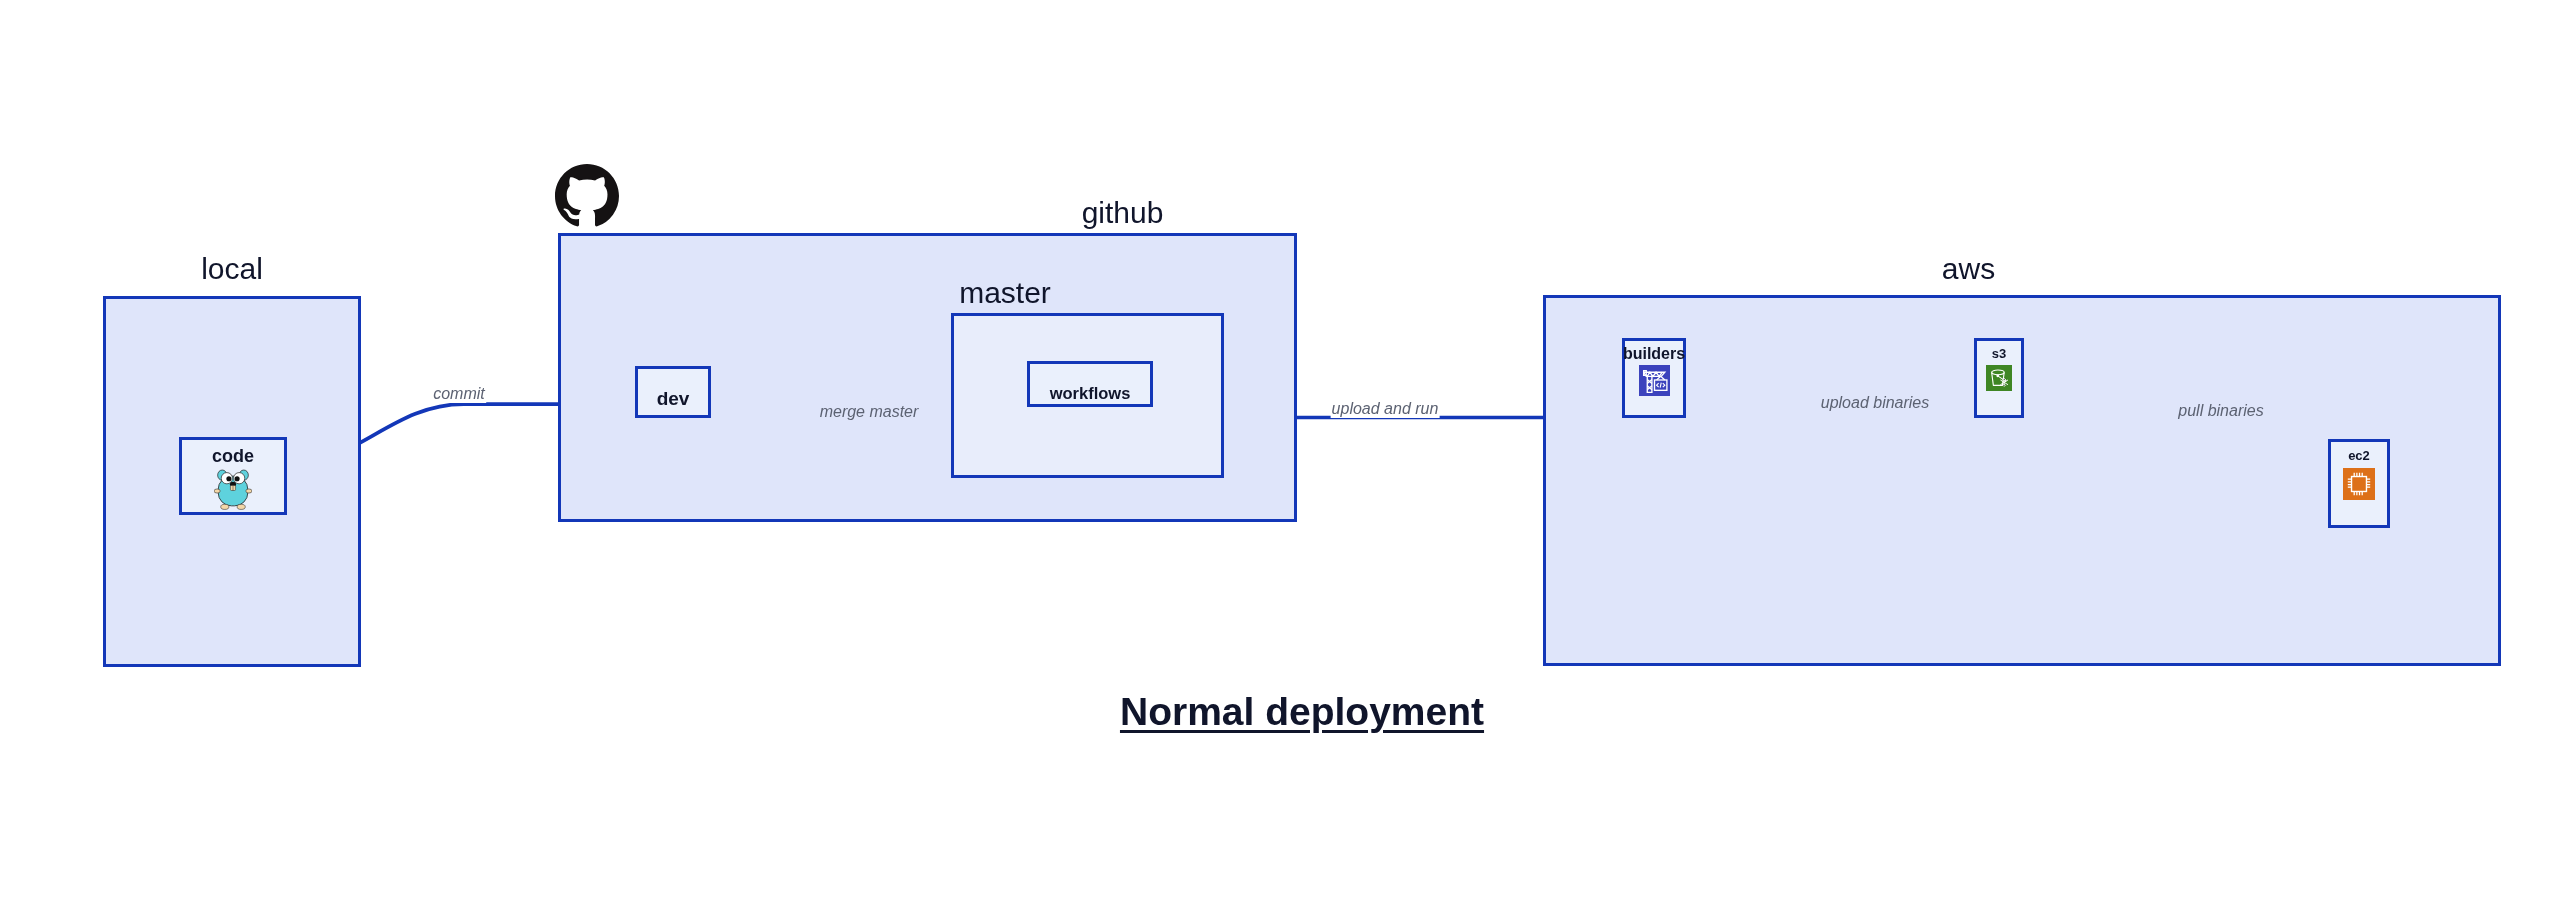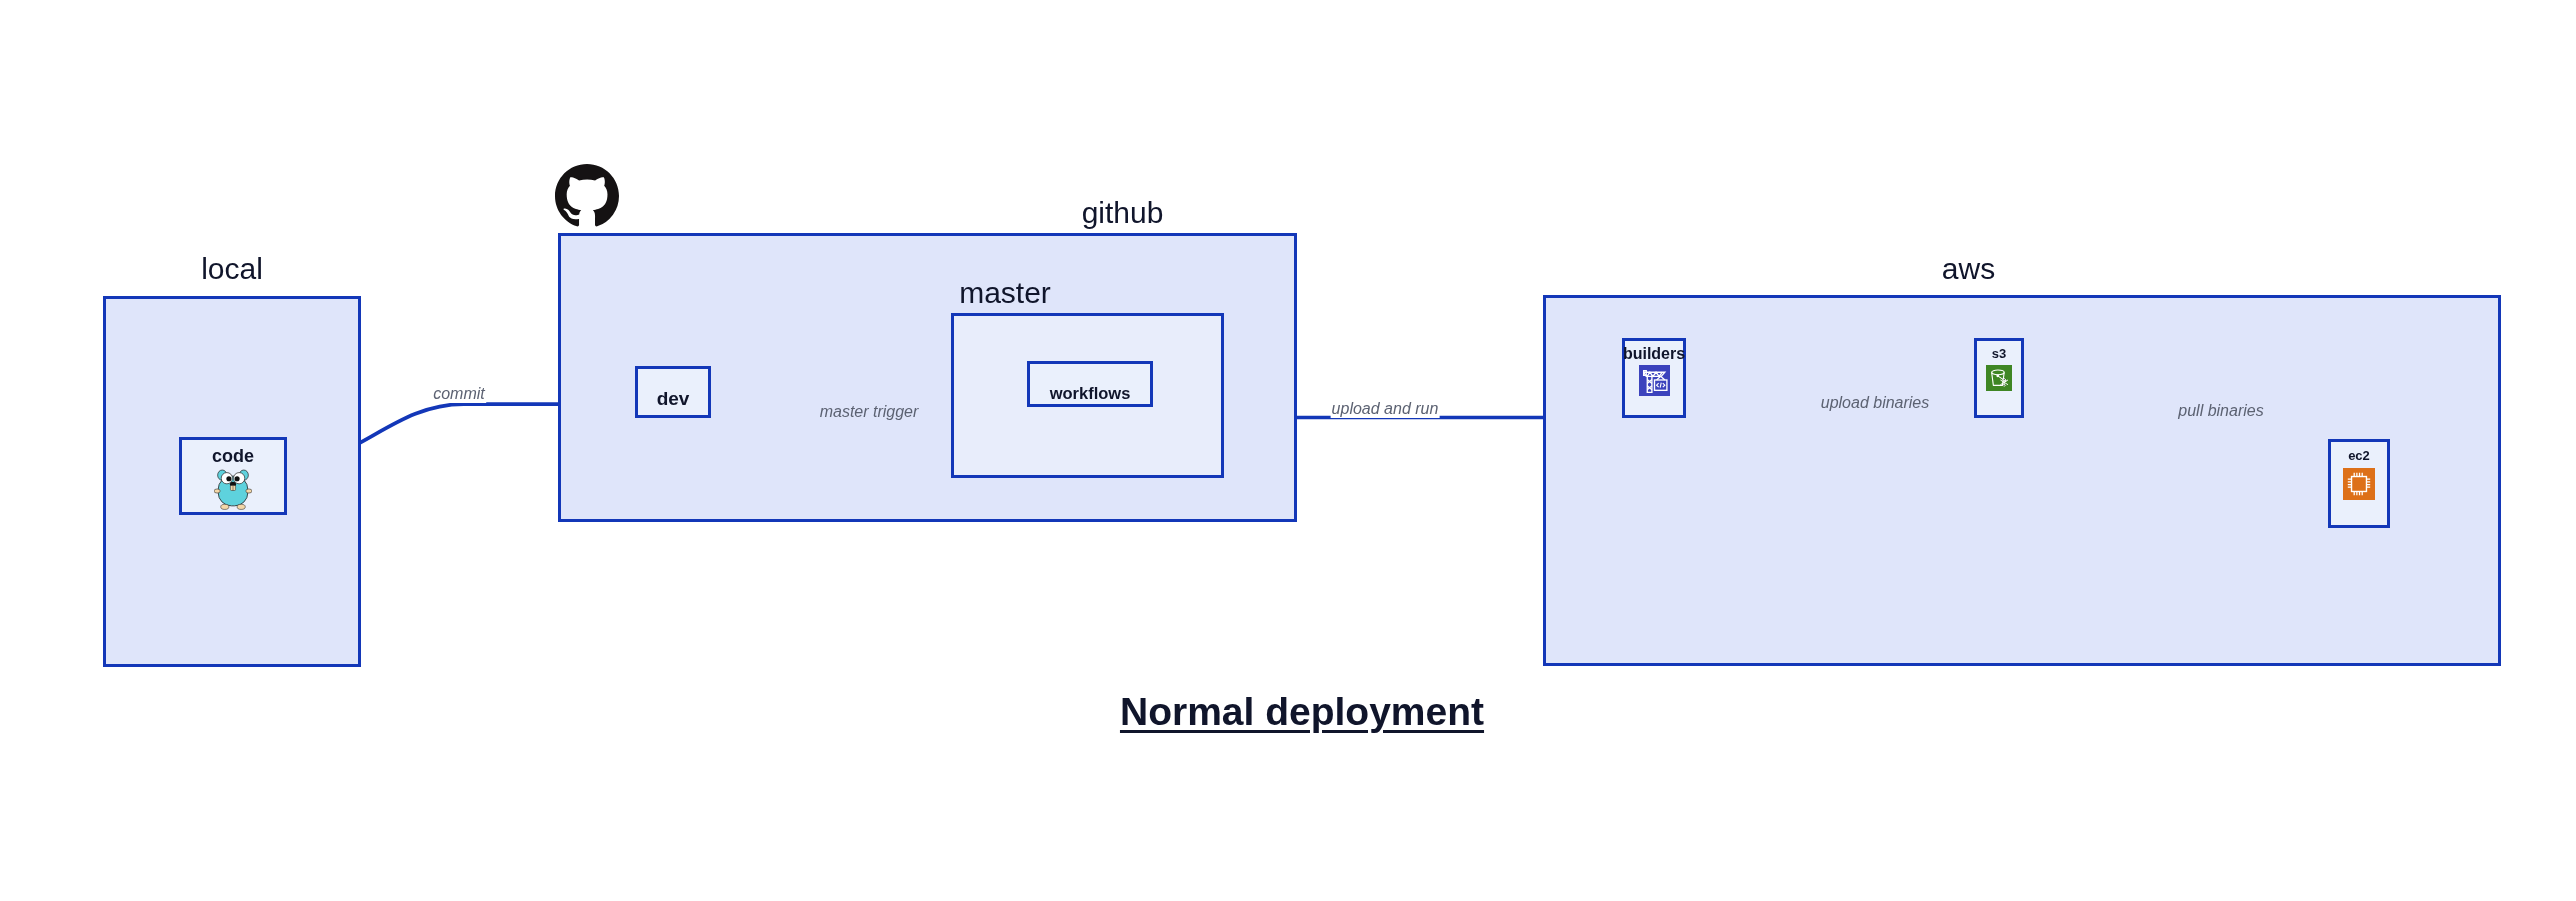--- a/index.html
+++ b/index.html
@@ -245,21 +245,21 @@
         <path d="M 16 21 L 9 21 M 16 26 L 9 26 M 16 31 L 9 31 M 16 36 L 9 36"></path>
 
         <path d="M 44 21 L 51 21 M 44 26 L 51 26 M 44 31 L 51 31 M 44 36 L 51 36"></path>
       </g>
     </svg>
   </span>
 </div>
 
 <div class="edge-label on-white" style="left:459px; top:394px; font-size:16px;">commit</div>
 
-<div class="edge-label on-light" style="left:869px; top:412px; font-size:16px;">master trigger</div>
+<div class="edge-label on-light" style="left:869px; top:412px; font-size:16px;">merge master</div>
 
 <div class="edge-label on-white" style="left:1385px; top:409px; font-size:16px;">upload and run</div>
 
 <div class="edge-label on-light" style="left:1875px; top:403px; font-size:16px;">upload binaries</div>
 
 <div class="edge-label on-light" style="left:2221px; top:411px; font-size:16px;">pull binaries</div>
 
 <div id="diagram-title" style="left:1302px; top:690px; font-size:39px;">Normal deployment</div>
 
 

